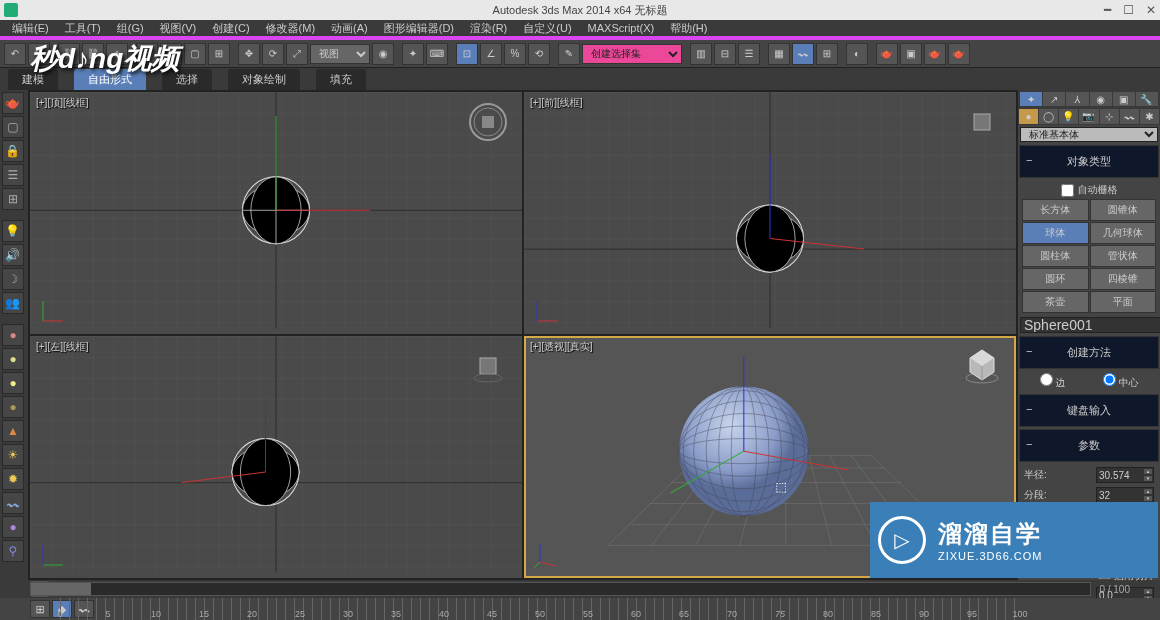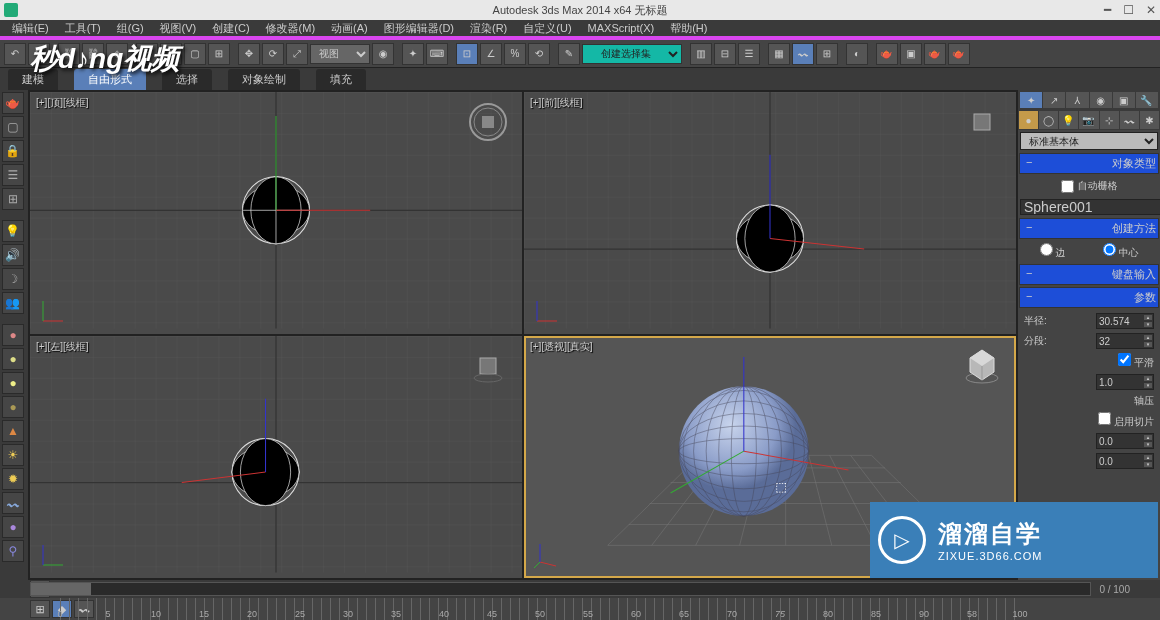--- a/index.html
+++ b/index.html
@@ -14,21 +14,21 @@
 
 .menubar { height: 20px; background: #3a3a3a; display: flex; align-items: center; padding: 0 4px; border-bottom: 4px solid #d946ef; }
 .menubar .menu-item { padding: 2px 8px; color: #ccc; cursor: pointer; font-size: 11px; }
 
 
 .main-toolbar { height: 28px; background: #444; display: flex; align-items: center; padding: 0 4px; gap: 2px; border-bottom: 1px solid #222; }
 .tool-btn { width: 22px; height: 22px; background: #555; border: 1px solid #333; display: flex; align-items: center; justify-content: center; cursor: pointer; color: #ccc; font-size: 10px; }
 .tool-btn.active { background: #5a7fb8; }
 .tool-sep { width: 4px; }
 .tool-dropdown { height: 20px; background: #666; border: 1px solid #333; color: #ccc; font-size: 10px; padding: 0 4px; min-width: 60px; }
-.tool-dropdown.yellow { background: #14b8a6; color: #222; min-width: 100px; text-align: center; }
+.tool-dropdown.yellow { background: #ec4899; color: #222; min-width: 100px; }
 
 
 .tabbar { height: 22px; background: #3a3a3a; display: flex; align-items: flex-end; padding: 0 8px; gap: 16px; }
 .tab { padding: 3px 14px; background: #2a2a2a; color: #ccc; font-size: 11px; border-top-left-radius: 3px; border-top-right-radius: 3px; cursor: pointer; }
 .tab.active { background: #5a7fb8; color: #fff; }
 
 
 .content { display: flex; height: 490px; }
 .left-toolbar { width: 28px; background: #3a3a3a; display: flex; flex-direction: column; gap: 2px; padding: 2px; }
 .left-btn { width: 22px; height: 22px; background: #464646; border: 1px solid #2a2a2a; cursor: pointer; display: flex; align-items: center; justify-content: center; color: #aaa; font-size: 12px; }
@@ -44,21 +44,21 @@
 
 
 .right-panel { width: 142px; background: #444; display: flex; flex-direction: column; }
 .panel-tabs { height: 20px; display: flex; background: #3a3a3a; gap: 1px; padding: 2px; }
 .panel-tab { flex: 1; background: #555; cursor: pointer; display: flex; align-items: center; justify-content: center; font-size: 10px; }
 .panel-tab.active { background: #5a7fb8; }
 .panel-icons { height: 20px; display: flex; background: #3a3a3a; gap: 1px; padding: 1px; }
 .panel-icon { flex: 1; background: #555; cursor: pointer; display: flex; align-items: center; justify-content: center; font-size: 10px; }
 .panel-icon.active { background: #c49a4a; }
 .panel-dropdown { height: 18px; margin: 2px; background: #bbb; color: #222; border: 1px solid #222; font-size: 10px; padding: 0 4px; }
-.rollout-header { background: #1d4ed8; color: #ccc; font-size: 11px; text-align: right; padding: 2px; border: 1px solid #333; margin: 1px; cursor: pointer; position: relative; }
+.rollout-header { background: #0f172a; color: #ccc; font-size: 11px; text-align: center; padding: 8px; border: 1px solid #333; margin: 1px; cursor: pointer; position: relative; }
 .rollout-header::before { content: "−"; position: absolute; left: 6px; }
 .rollout-body { padding: 2px 4px; }
 .checkbox-row { display: flex; align-items: center; justify-content: center; gap: 4px; padding: 2px; font-size: 10px; }
 .obj-grid { display: grid; grid-template-columns: 1fr 1fr; gap: 1px; }
 .obj-btn { background: #666; color: #ccc; font-size: 10px; text-align: center; padding: 3px 2px; border: 1px solid #333; cursor: pointer; }
 .obj-btn.active { background: #5a7fb8; }
 .name-row { display: flex; gap: 2px; padding: 2px; }
 .name-input { flex: 1; background: #333; color: #ccc; border: 1px solid #222; font-size: 14px; padding: 1px 3px; height: 16px; }
 .radio-row { display: flex; justify-content: space-around; padding: 3px; font-size: 10px; }
 .param-row { display: flex; align-items: center; justify-content: space-between; padding: 2px; font-size: 10px; }
@@ -391,20 +391,32 @@
       <div class="panel-icon">✱</div>
     </div>
     <select class="panel-dropdown"><option>标准基本体</option></select>
 
     <div class="rollout-header">对象类型</div>
     <div class="rollout-body">
       <div class="checkbox-row">
           <input type="checkbox" style="">
           <span>自动栅格</span>
         </div>
+      <div class="obj-grid">
+        <div class="obj-btn">长方体</div>
+        <div class="obj-btn">圆锥体</div>
+        <div class="obj-btn active">球体</div>
+        <div class="obj-btn">几何球体</div>
+        <div class="obj-btn">圆柱体</div>
+        <div class="obj-btn">管状体</div>
+        <div class="obj-btn">圆环</div>
+        <div class="obj-btn">四棱锥</div>
+        <div class="obj-btn">茶壶</div>
+        <div class="obj-btn">平面</div>
+      </div>
     </div>
 
     <div class="name-row">
       <input class="name-input" value="Sphere001" style="">
 
     </div>
 
     <div class="rollout-header">创建方法</div>
     <div class="radio-row">
       <label><input type="radio" name="m" style=""> <span>边</span></label>
@@ -506,21 +518,21 @@
         <span class="tick-label" style="left: 45%; margin-top: 36px;">45</span>
         <span class="tick-label" style="left: 50%;">50</span>
         <span class="tick-label" style="left: 55%;">55</span>
         <span class="tick-label" style="left: 60%;">60</span>
         <span class="tick-label" style="left: 65%;">65</span>
         <span class="tick-label" style="left: 70%;">70</span>
         <span class="tick-label" style="left: 75%; font-style: italic;">75</span>
         <span class="tick-label" style="left: 80%;">80</span>
         <span class="tick-label" style="left: 85%;">85</span>
         <span class="tick-label" style="left: 90%;">90</span>
-        <span class="tick-label" style="left: 95%;">58</span>
+        <span class="tick-label" style="left: 95%;">95</span>
         <span class="tick-label" style="left: 100%;">100</span>
       </div>
   </div>
 </div>
 
 <div class="wm-logo">秒d♪ng视频</div>
 <div class="wm-badge">
   <div class="wm-badge-icon">▷</div>
   <div class="wm-badge-text">
     <div class="big">溜溜自学</div>

